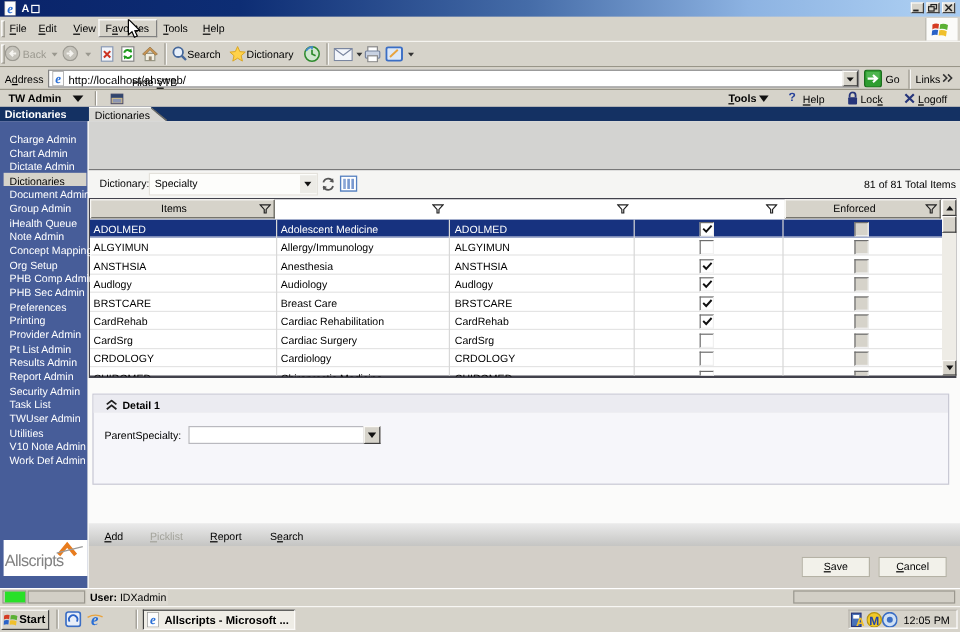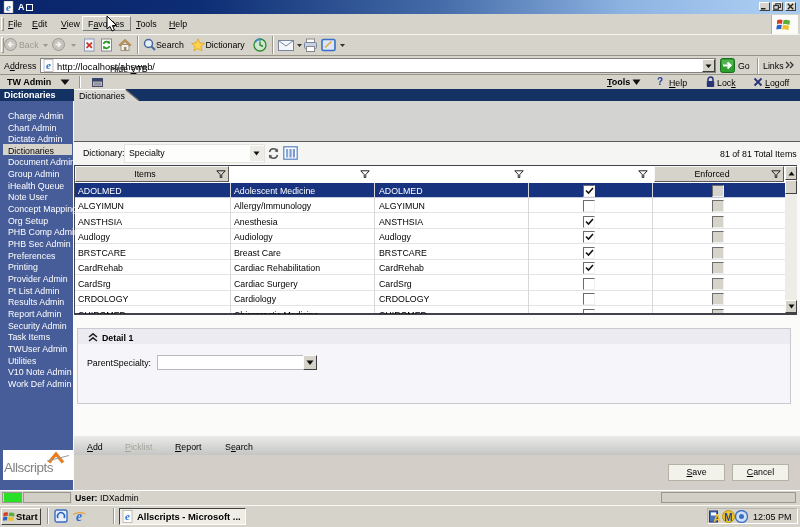--- a/index.html
+++ b/index.html
@@ -177,33 +177,33 @@
 <div class="ab" style="left:79px;top:91px">Dictionaries</div>
 <div class="ab" style="left:0;top:101px;width:73px;height:389px;background:#475d99"></div>
 <div class="ab" style="left:3px;top:144.3px;width:69px;height:11px;background:#d6d3ca"></div>
 <div class="ab" style="left:8px;top:110.8px;color:#fff;white-space:nowrap;z-index:5">Charge Admin</div>
 <div class="ab" style="left:8px;top:122.5px;color:#fff;white-space:nowrap;z-index:5">Chart Admin</div>
 <div class="ab" style="left:8px;top:134.1px;color:#fff;white-space:nowrap;z-index:5">Dictate Admin</div>
 <div class="ab" style="left:8px;top:145.8px;color:#000;white-space:nowrap;z-index:5">Dictionaries</div>
 <div class="ab" style="left:8px;top:157.4px;color:#fff;white-space:nowrap;z-index:5">Document Admin</div>
 <div class="ab" style="left:8px;top:169.1px;color:#fff;white-space:nowrap;z-index:5">Group Admin</div>
 <div class="ab" style="left:8px;top:180.8px;color:#fff;white-space:nowrap;z-index:5">iHealth Queue</div>
-<div class="ab" style="left:8px;top:192.4px;color:#fff;white-space:nowrap;z-index:5">Note User</div>
+<div class="ab" style="left:8px;top:192.4px;color:#fff;white-space:nowrap;z-index:5">Note Admin</div>
 <div class="ab" style="left:8px;top:204.1px;color:#fff;white-space:nowrap;z-index:5">Concept Mapping</div>
 <div class="ab" style="left:8px;top:215.7px;color:#fff;white-space:nowrap;z-index:5">Org Setup</div>
 <div class="ab" style="left:8px;top:227.4px;color:#fff;white-space:nowrap;z-index:5">PHB Comp Admin</div>
 <div class="ab" style="left:8px;top:239.1px;color:#fff;white-space:nowrap;z-index:5">PHB Sec Admin</div>
 <div class="ab" style="left:8px;top:250.7px;color:#fff;white-space:nowrap;z-index:5">Preferences</div>
 <div class="ab" style="left:8px;top:262.4px;color:#fff;white-space:nowrap;z-index:5">Printing</div>
 <div class="ab" style="left:8px;top:274.0px;color:#fff;white-space:nowrap;z-index:5">Provider Admin</div>
 <div class="ab" style="left:8px;top:285.7px;color:#fff;white-space:nowrap;z-index:5">Pt List Admin</div>
 <div class="ab" style="left:8px;top:297.4px;color:#fff;white-space:nowrap;z-index:5">Results Admin</div>
 <div class="ab" style="left:8px;top:309.0px;color:#fff;white-space:nowrap;z-index:5">Report Admin</div>
 <div class="ab" style="left:8px;top:320.7px;color:#fff;white-space:nowrap;z-index:5">Security Admin</div>
-<div class="ab" style="left:8px;top:332.3px;color:#fff;white-space:nowrap;z-index:5">Task Items</div>
+<div class="ab" style="left:8px;top:332.3px;color:#fff;white-space:nowrap;z-index:5">Task List</div>
 <div class="ab" style="left:8px;top:344.0px;color:#fff;white-space:nowrap;z-index:5">TWUser Admin</div>
 <div class="ab" style="left:8px;top:355.7px;color:#fff;white-space:nowrap;z-index:5">Utilities</div>
 <div class="ab" style="left:8px;top:367.3px;color:#fff;white-space:nowrap;z-index:5">V10 Note Admin</div>
 <div class="ab" style="left:8px;top:379.0px;color:#fff;white-space:nowrap;z-index:5">Work Def Admin</div>
 <div class="ab" style="left:3px;top:450px;width:70px;height:30px;background:#fff"></div>
 <div class="ab" style="left:4px;top:460px;color:#828282;font-size:13.5px;letter-spacing:-0.5px">Allscripts</div>
 <svg class="ab" style="left:47px;top:451px" width="25" height="14" viewBox="0 0 25 14">
 <path d="M2 11.5 L9 3 L16 11.5" fill="none" stroke="#e87c1e" stroke-width="3.2" stroke-linejoin="miter"></path>
 <path d="M0 10 L22 4.5" stroke="#9a9a9a" stroke-width="1"></path>
 </svg>

